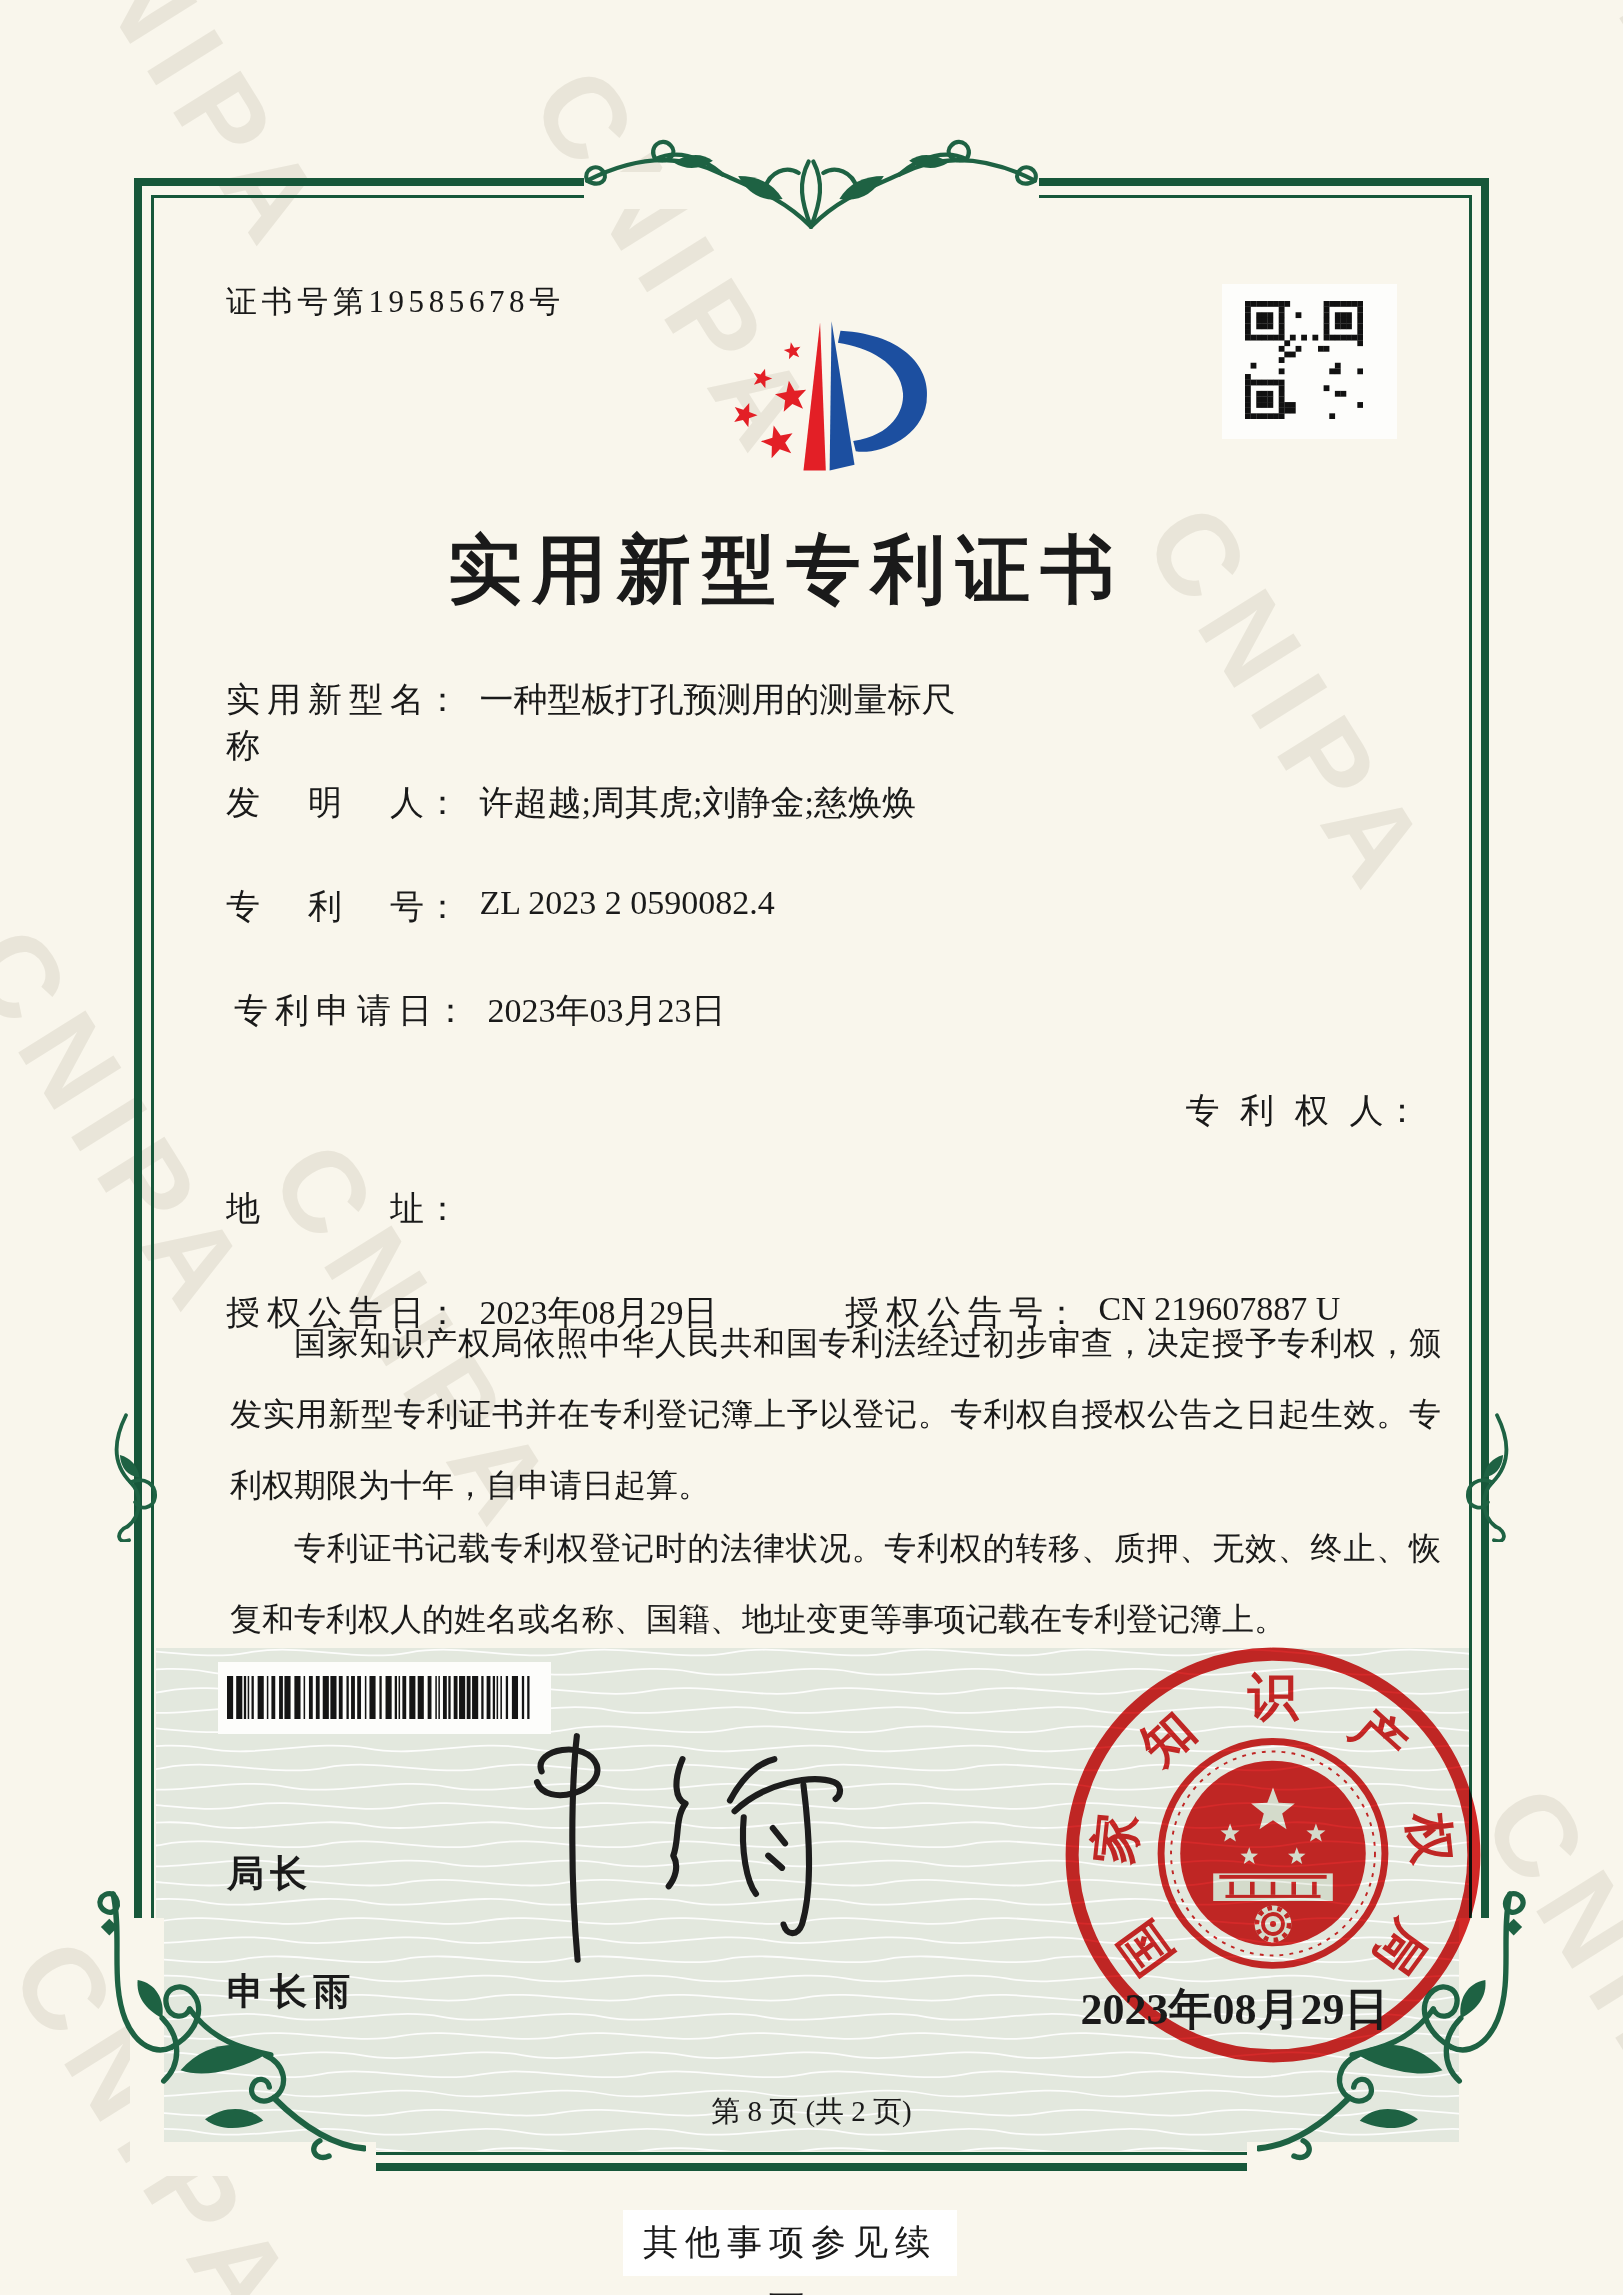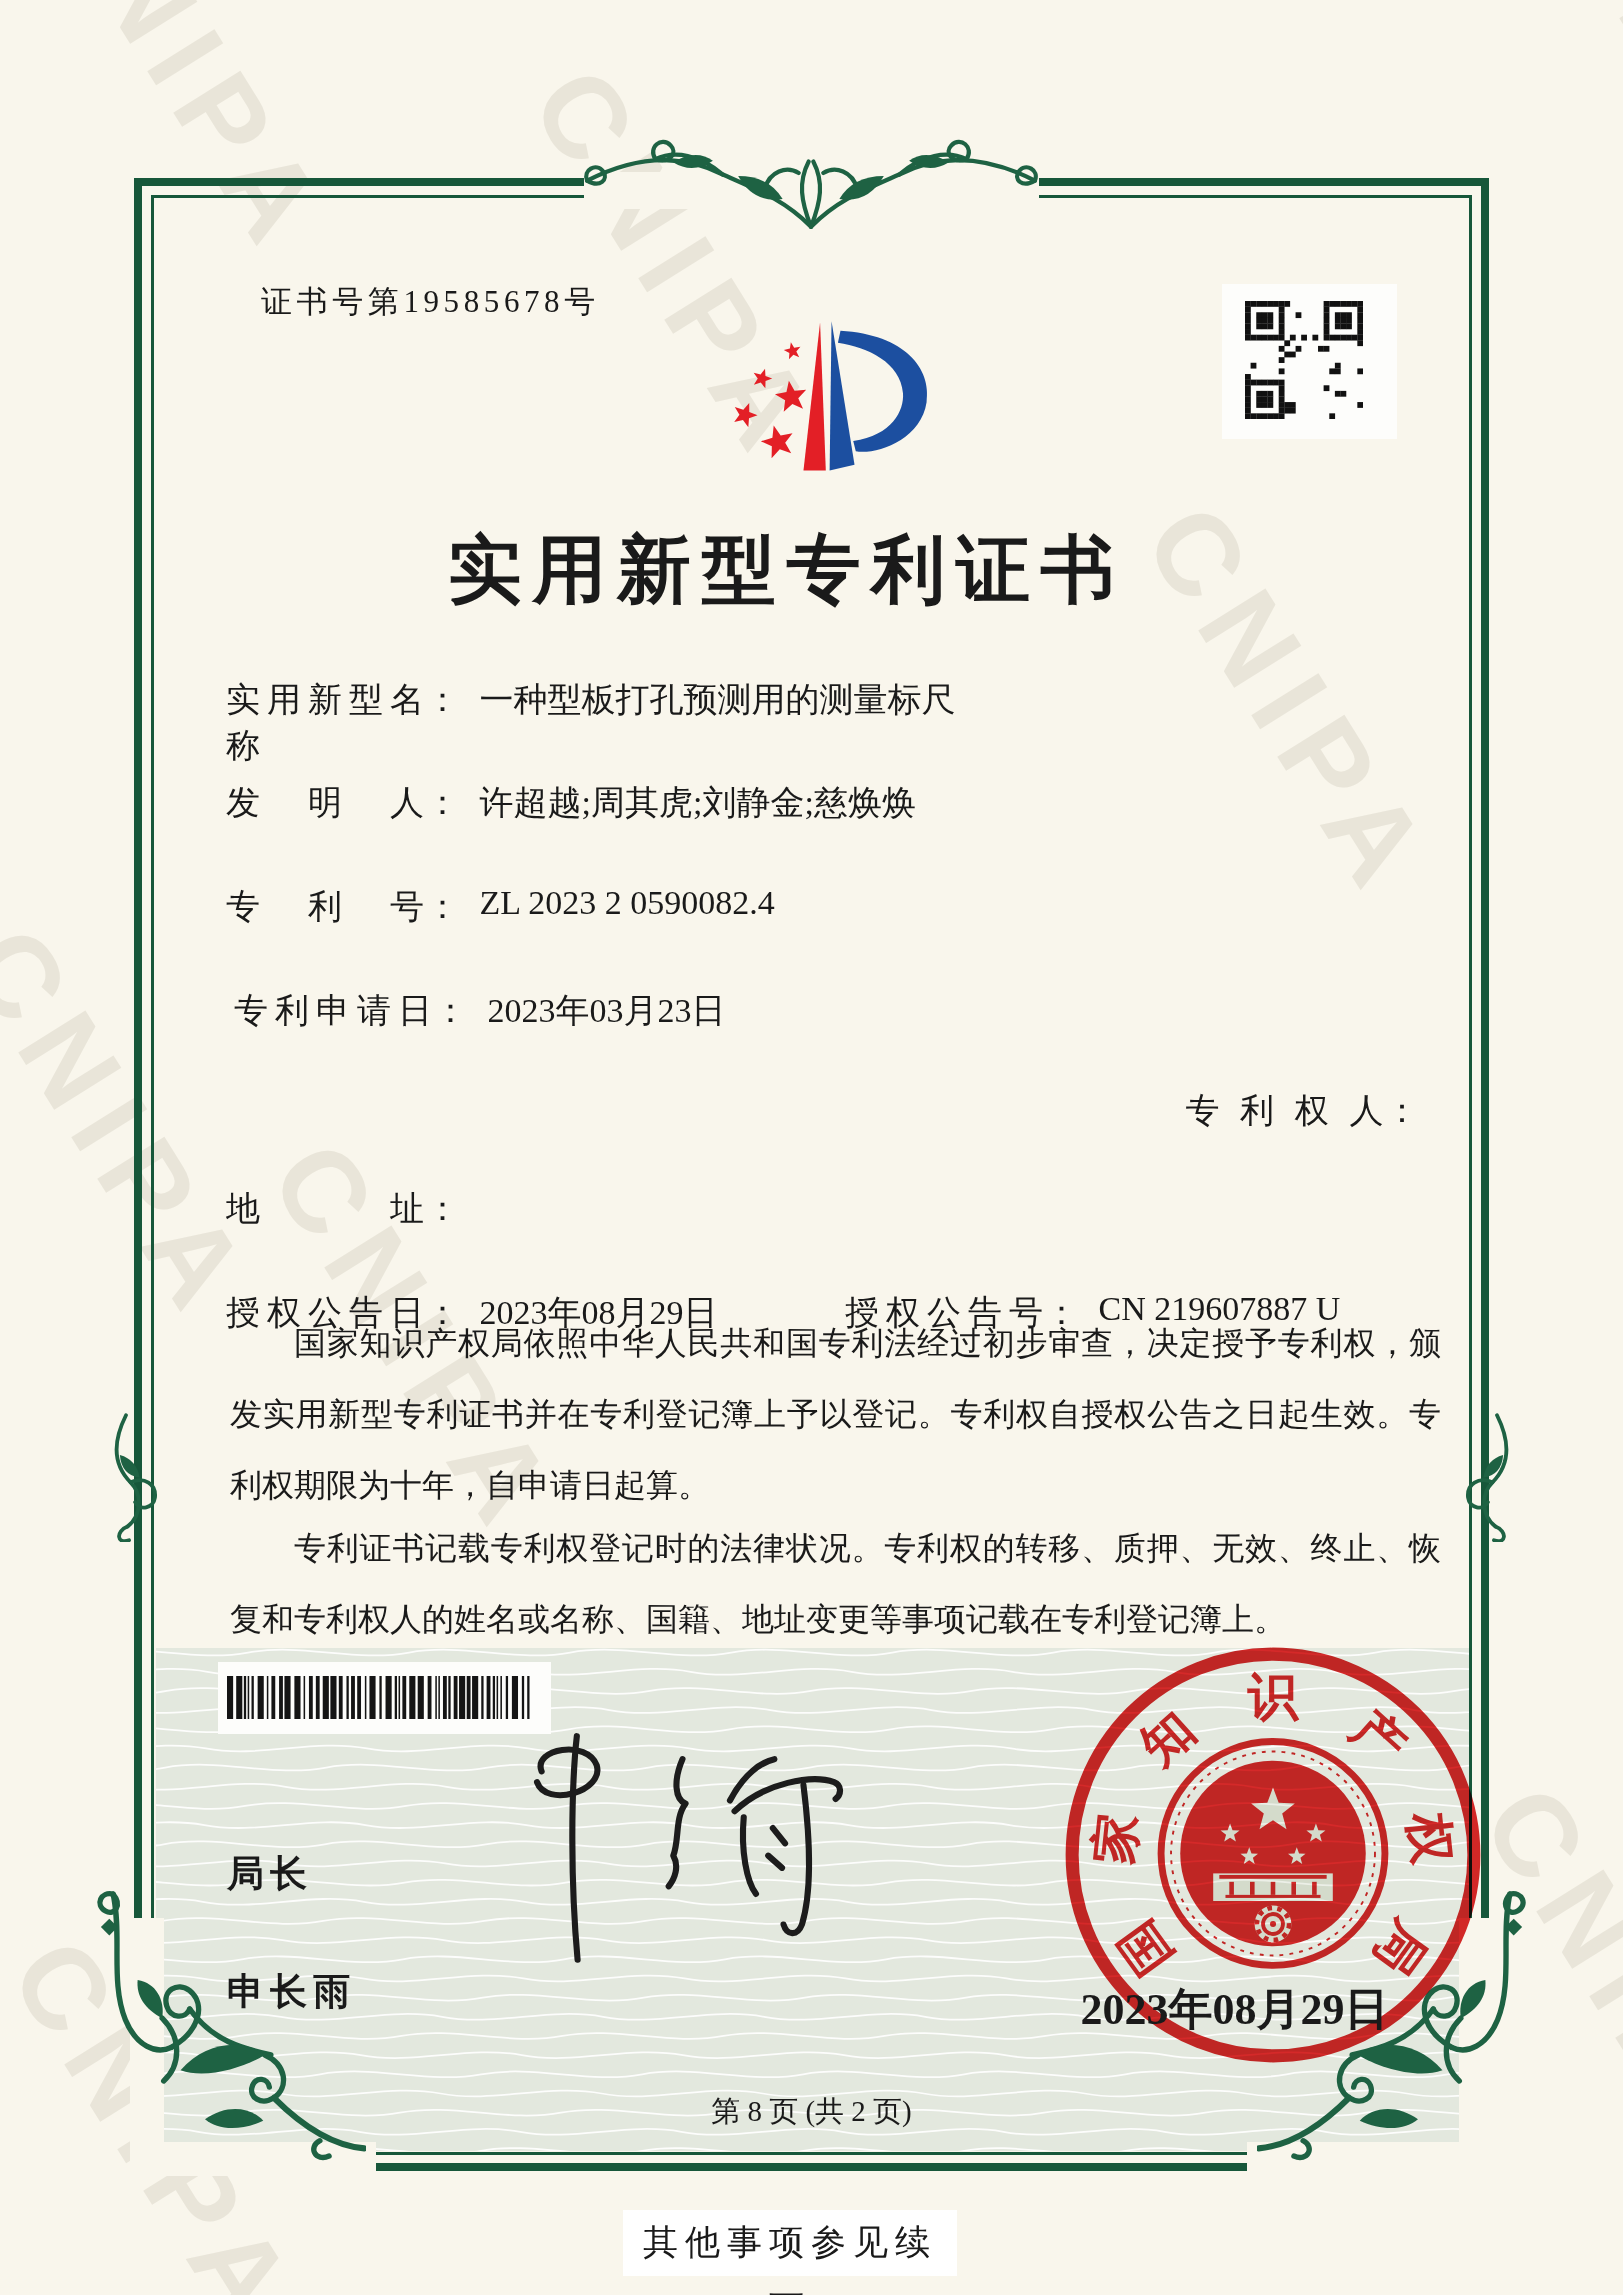--- a/index.html
+++ b/index.html
@@ -22,21 +22,21 @@
   
   #band{left:156px;top:1648px;width:1313px;height:503px;z-index:1;}
   
   .bframe{box-sizing:border-box;z-index:2;}
   #b-outer{left:134px;top:178px;width:1355px;height:1993px;border:8.4px solid var(--green);}
   #b-inner{left:151px;top:195px;width:1321px;height:1960px;border:3.8px solid var(--green);}
   .bmask{background:var(--paper);z-index:2;}
   .orn{z-index:3;}
   .backing{background:#fdfdfb;z-index:3;}
   
-  .cert-no{left:226px;top:281px;font-size:31px;letter-spacing:4.6px;z-index:4;margin-left:35px;}
+  .cert-no{left:226px;top:281px;font-size:31px;letter-spacing:4.6px;z-index:4;}
   .title{left:0;top:521px;width:1573px;text-align:center;font-size:74px;font-weight:700;letter-spacing:10.7px;z-index:4;}
   .row{left:226px;width:1196px;font-size:34px;display:flex;align-items:flex-start;z-index:4;}
   .flabel{display:inline-block;width:198px;text-align:justify;text-align-last:justify;flex:0 0 198px;}
   .colon{margin:0 3.1px 0 1.5px;}
   .fvalue{margin-left:17px;}
   .addr-lines{margin-left:17px;line-height:56px;}
   .pair2{position:absolute;left:619px;top:0;display:flex;}
   .para{left:230px;width:1211px;font-size:32px;line-height:71px;text-align:justify;text-indent:2em;z-index:4;}
   .officer{left:227px;font:700 37px "Liberation Sans","DejaVu Sans",sans-serif;letter-spacing:6.1px;z-index:4;text-align:right;}
   .page-num{left:0;top:2092px;width:1623px;text-align:center;font-size:29px;z-index:4;}

